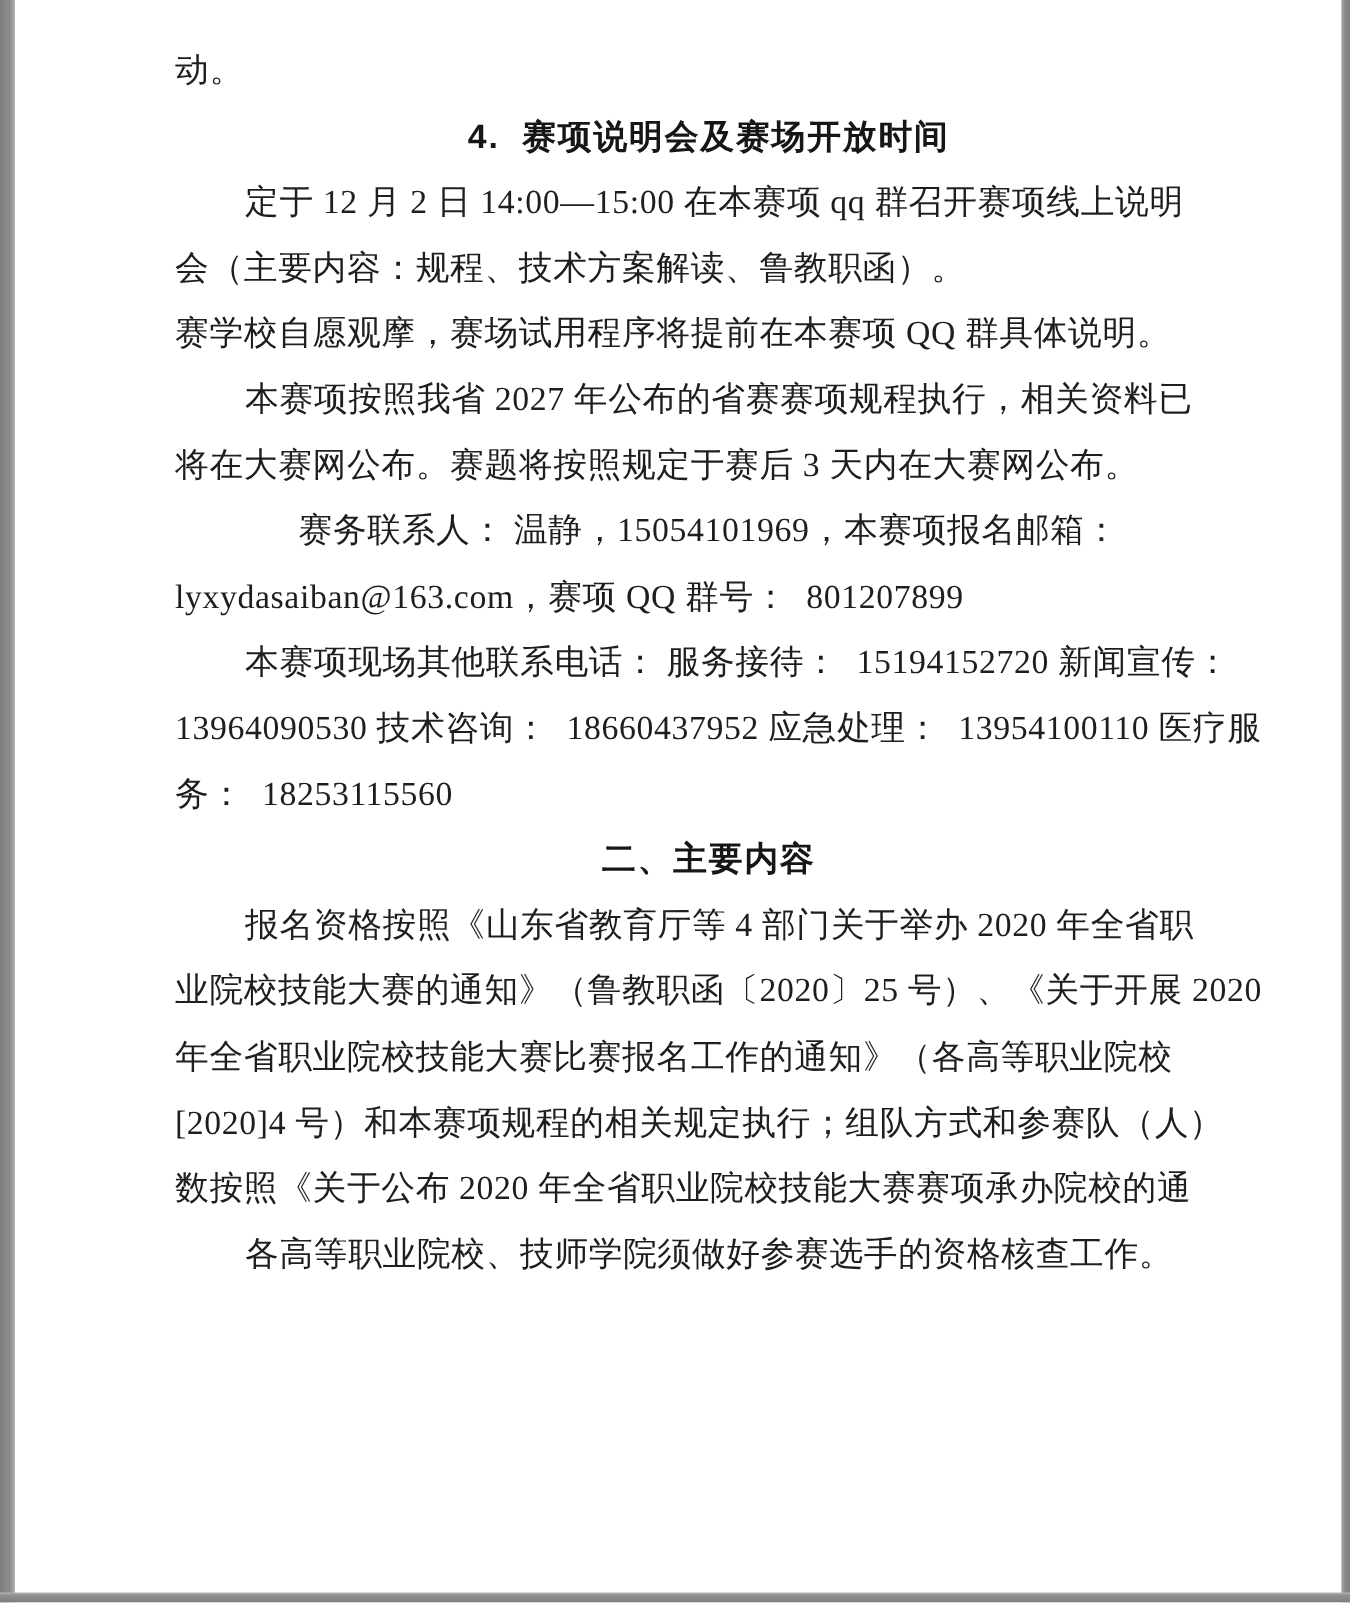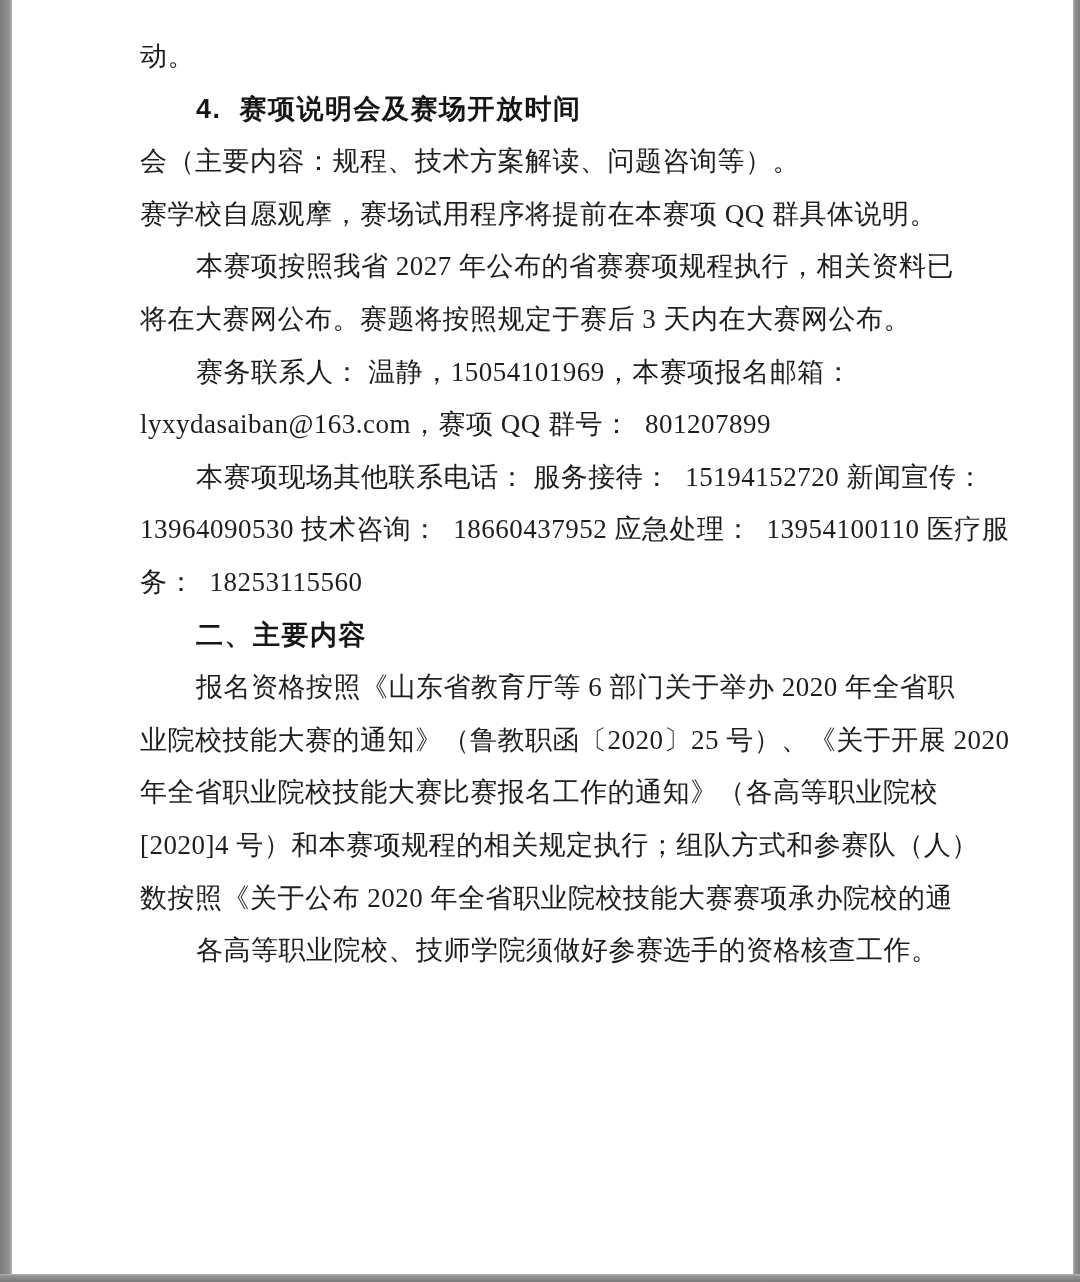--- a/index.html
+++ b/index.html
@@ -31,21 +31,21 @@
     width: 798px;
     color: var(--text-color, #1e1e1e);
     font-size: 27px;
   }
   .line {
     height: 52.6px;
     line-height: 52.6px;
     white-space: nowrap;
     letter-spacing: 0.5px;
   }
-  .line.indent { padding-left: 56px; }
+  .line.indent { padding-left: 56px; text-align: center; }
   .line.justify {
     text-align: justify;
     text-align-last: justify;
     text-justify: inter-character;
   }
   .line.heading {
     font-weight: 700;
     font-family: "Liberation Sans", "DejaVu Sans", sans-serif;
     letter-spacing: 1.5px;
     color: #161616;
@@ -54,30 +54,31 @@
 </head>
 <body>
 
 <div class="viewer">
   <div class="edge-strip edge-left"></div>
   <div class="edge-strip edge-right"></div>
   <div class="edge-strip edge-bottom"></div>
   <div class="content" id="doc-content">
       <div class="line body">动。</div>
       <div class="line heading indent">4.&nbsp; 赛项说明会及赛场开放时间</div>
-      <div class="line body">会（主要内容：规程、技术方案解读、问题咨询等）。</div>
+      <div class="line body indent justify">定于 12 月 2 日 14:00—15:00 在本赛项 qq 群召开赛项线上说明</div>
+      <div class="line body">会（主要内容：规程、技术方案解读、鲁教职函）。</div>
       <div class="line body">赛学校自愿观摩，赛场试用程序将提前在本赛项 QQ 群具体说明。</div>
       <div class="line body indent justify">本赛项按照我省 2027 年公布的省赛赛项规程执行，相关资料已</div>
       <div class="line body">将在大赛网公布。赛题将按照规定于赛后 3 天内在大赛网公布。</div>
       <div class="line body indent">赛务联系人：&nbsp;温静，15054101969，本赛项报名邮箱：</div>
       <div class="line body">lyxydasaiban@163.com，赛项 QQ 群号：&nbsp; 801207899</div>
       <div class="line body indent justify">本赛项现场其他联系电话：&nbsp;服务接待：&nbsp; 15194152720 新闻宣传：</div>
       <div class="line body justify">13964090530 技术咨询：&nbsp; 18660437952 应急处理：&nbsp; 13954100110 医疗服</div>
       <div class="line body">务：&nbsp; 18253115560</div>
       <div class="line heading indent">二、主要内容</div>
-      <div class="line body indent justify">报名资格按照《山东省教育厅等 6 部门关于举办 2020 年全省职</div>
+      <div class="line body indent justify">报名资格按照《山东省教育厅等 4 部门关于举办 2020 年全省职</div>
       <div class="line body justify">业院校技能大赛的通知》（鲁教职函〔2020〕25 号）、《关于开展 2020</div>
       <div class="line body justify">年全省职业院校技能大赛比赛报名工作的通知》（各高等职业院校</div>
       <div class="line body justify">[2020]4 号）和本赛项规程的相关规定执行；组队方式和参赛队（人）</div>
       <div class="line body justify">数按照《关于公布 2020 年全省职业院校技能大赛赛项承办院校的通</div>
       <div class="line body indent">各高等职业院校、技师学院须做好参赛选手的资格核查工作。</div>
     </div>
 </div>
 
 </body></html>

